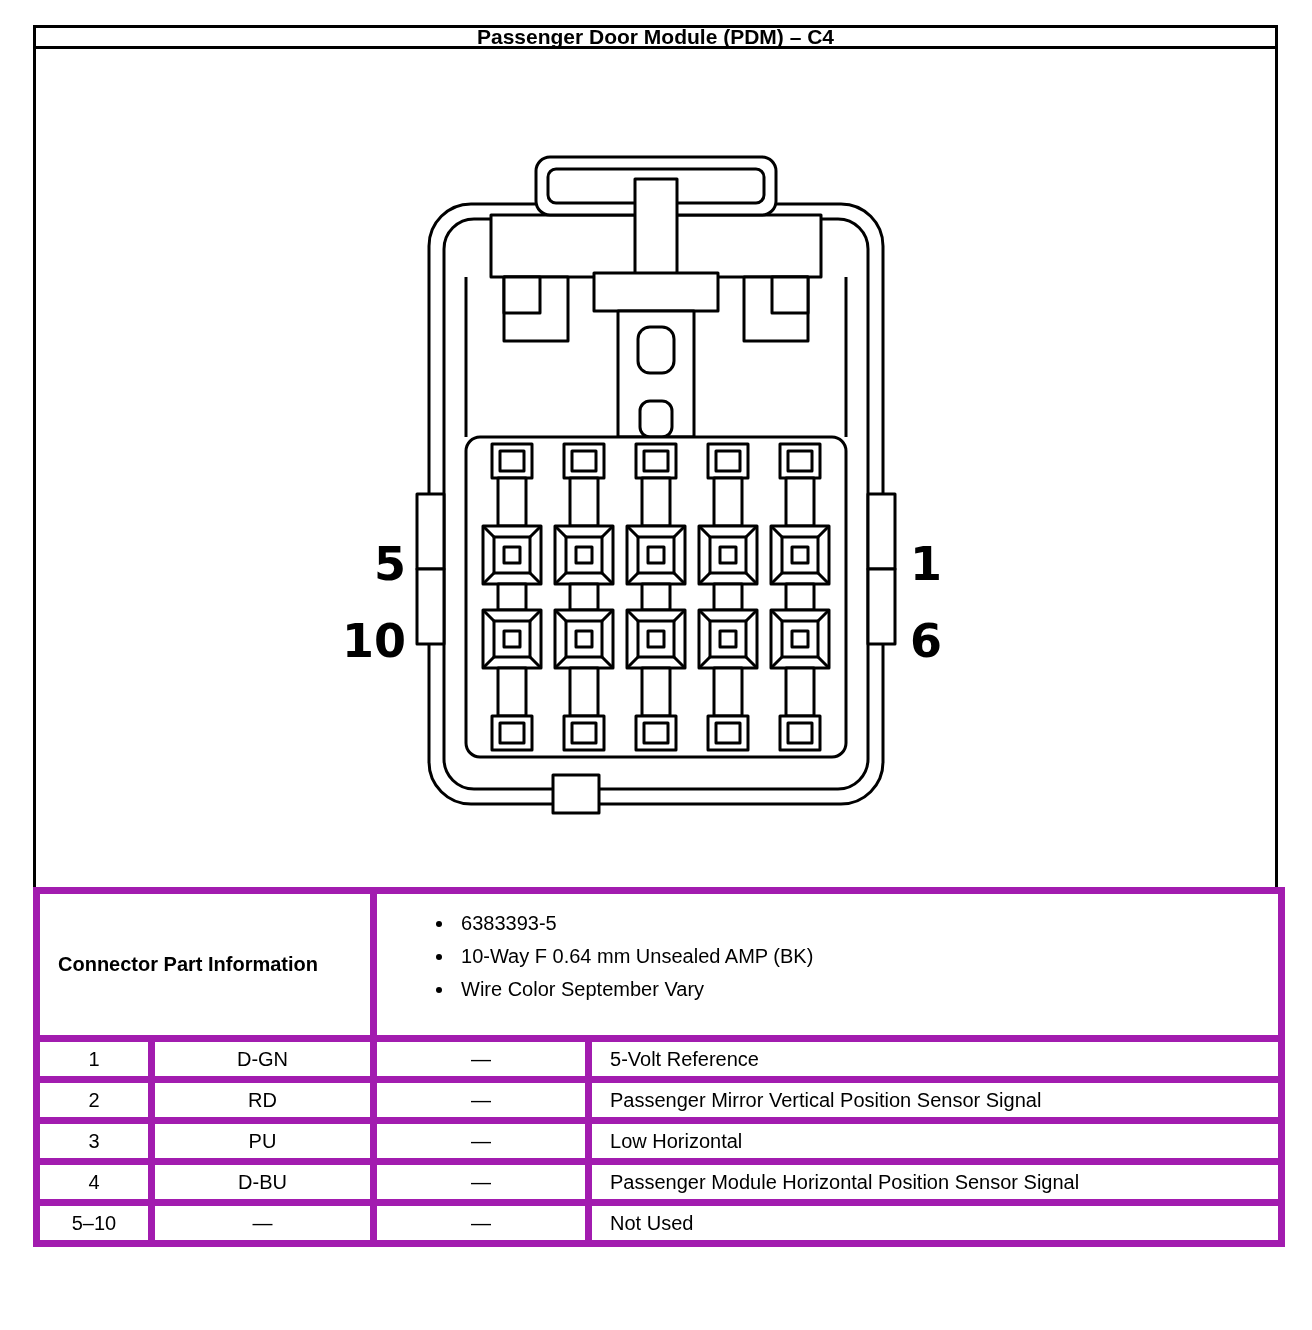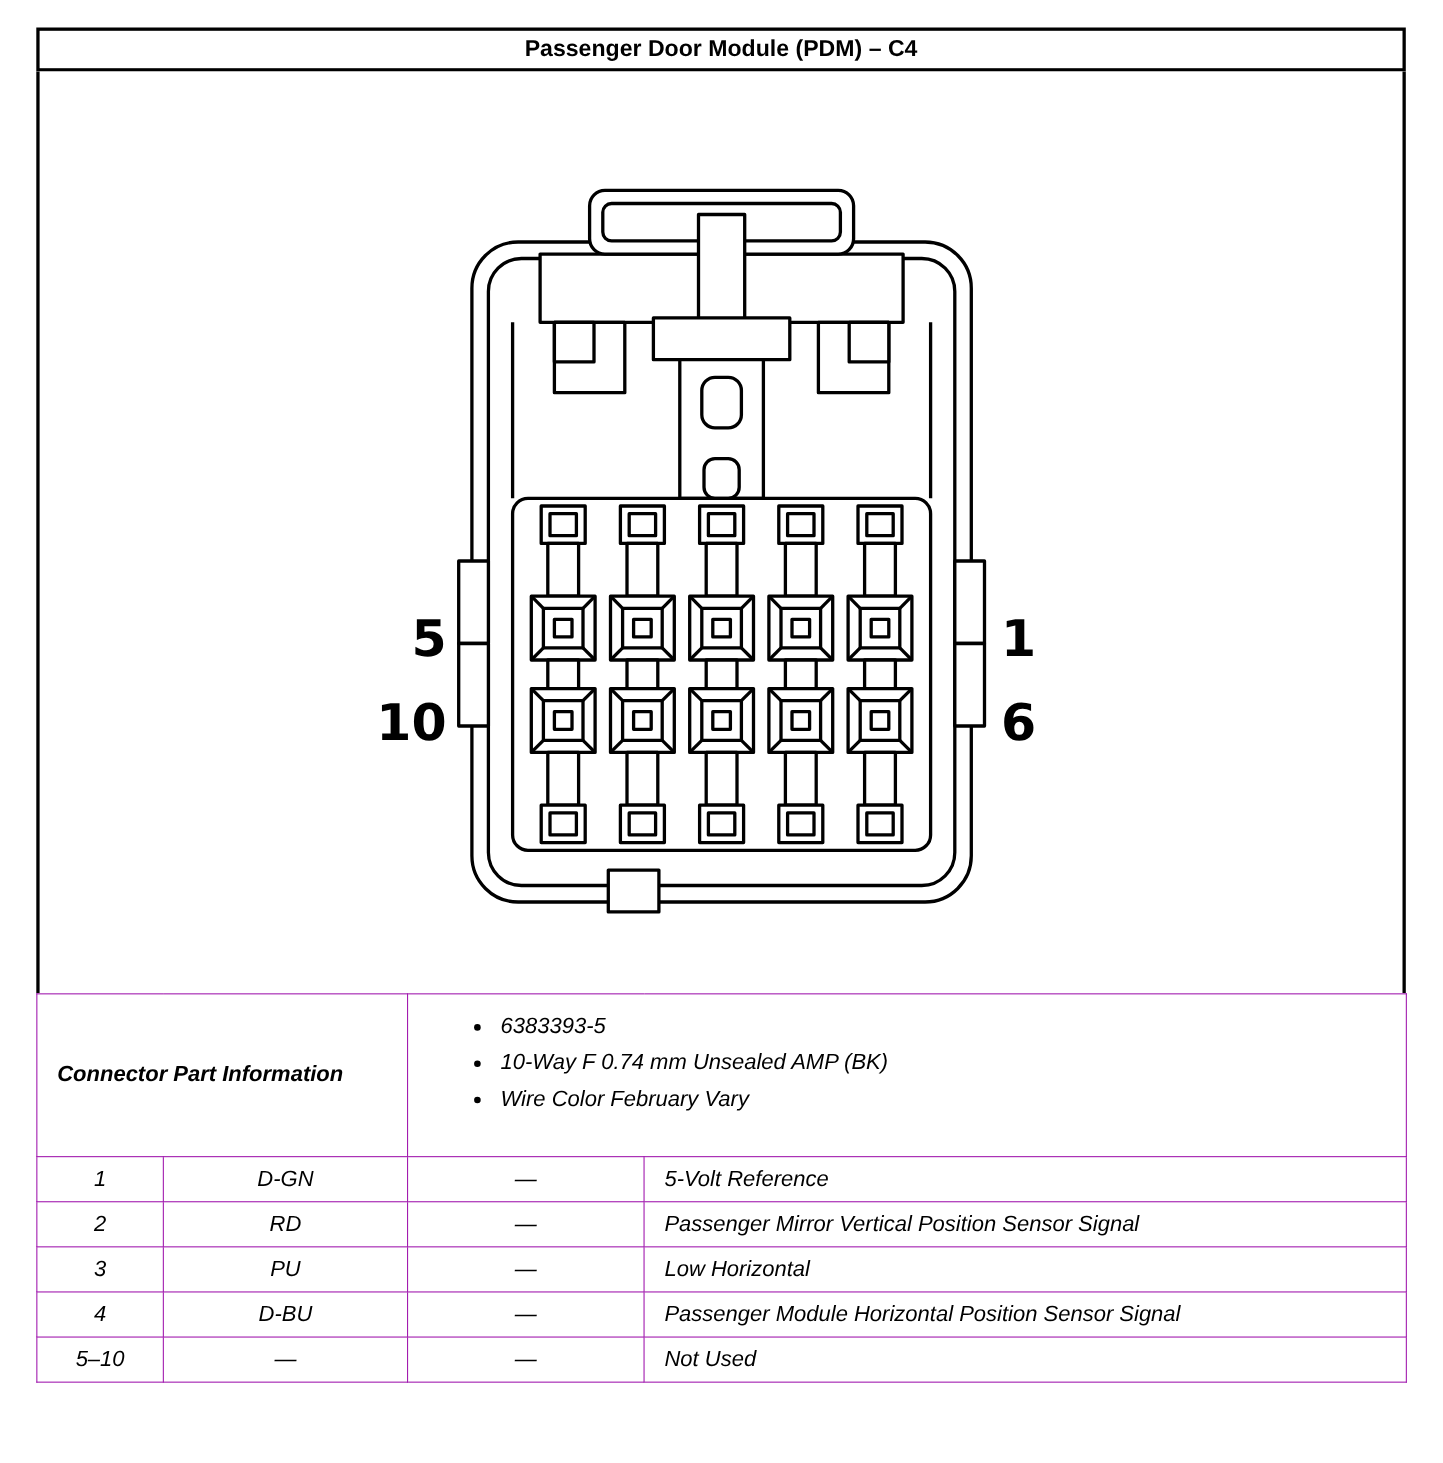--- a/index.html
+++ b/index.html
@@ -8,21 +8,21 @@
     font-family: "Liberation Sans", sans-serif;
     color: #000;
     width: 1312px;
     height: 1330px;
     position: relative;
   }
   .sheet { position: absolute; left: 33px; top: 25px; width: 1245px; }
 
   .title-bar {
     border: 3px solid #000;
-    height: 40px;
+    height: 24px;
     display: flex;
     align-items: center;
     justify-content: center;
     font-weight: bold;
     font-size: 21px;
     background: #fff;
   }
 
   .diagram-box {
     border-left: 3px solid #000;
@@ -33,24 +33,23 @@
   }
   .diagram-box svg { display: block; }
 
   table.conn-table {
     border-collapse: collapse;
     width: 1245px;
     table-layout: fixed;
     background: #fff;
   }
   table.conn-table td, table.conn-table th {
-    border: 1px solid #a21caf;
+    border: 7px solid #a21caf;
     font-size: 20px;
     overflow: hidden;
-    font-style: italic;
   }
 
   .part-info-row td { height: 148px; }
   td.part-info-label {
     font-weight: bold;
     font-size: 21px;
     text-align: left;
     vertical-align: middle;
     padding-left: 18px;
   }
@@ -159,22 +158,22 @@
       <col style="width:222px">
       <col style="width:215px">
       <col style="width:693px">
     </colgroup>
     <tbody>
       <tr class="part-info-row">
         <td colspan="2" class="part-info-label">Connector Part Information</td>
         <td colspan="2" class="part-info-details">
           <ul>
             <li>6383393-5</li>
-            <li>10-Way F 0.74 mm Unsealed AMP (BK)</li>
-            <li>Wire Color February Vary</li>
+            <li>10-Way F 0.64 mm Unsealed AMP (BK)</li>
+            <li>Wire Color September Vary</li>
           </ul>
         </td>
       </tr>
 
 
       <tr class="data-row">
         <td>1</td>
         <td>D-GN</td>
         <td>—</td>
         <td class="func-cell">5-Volt Reference</td>

